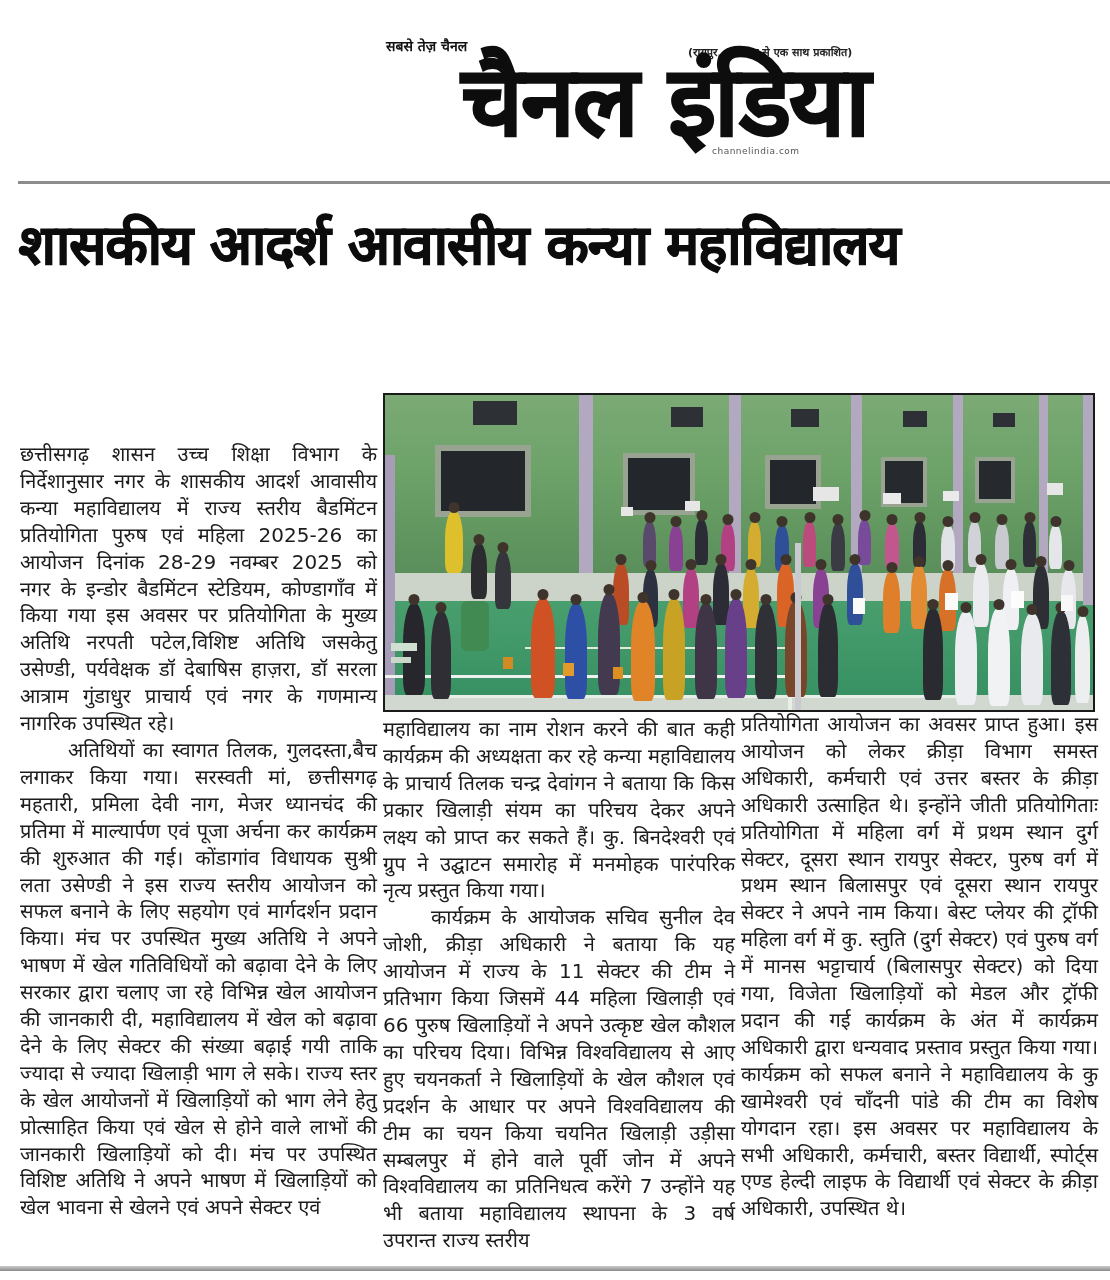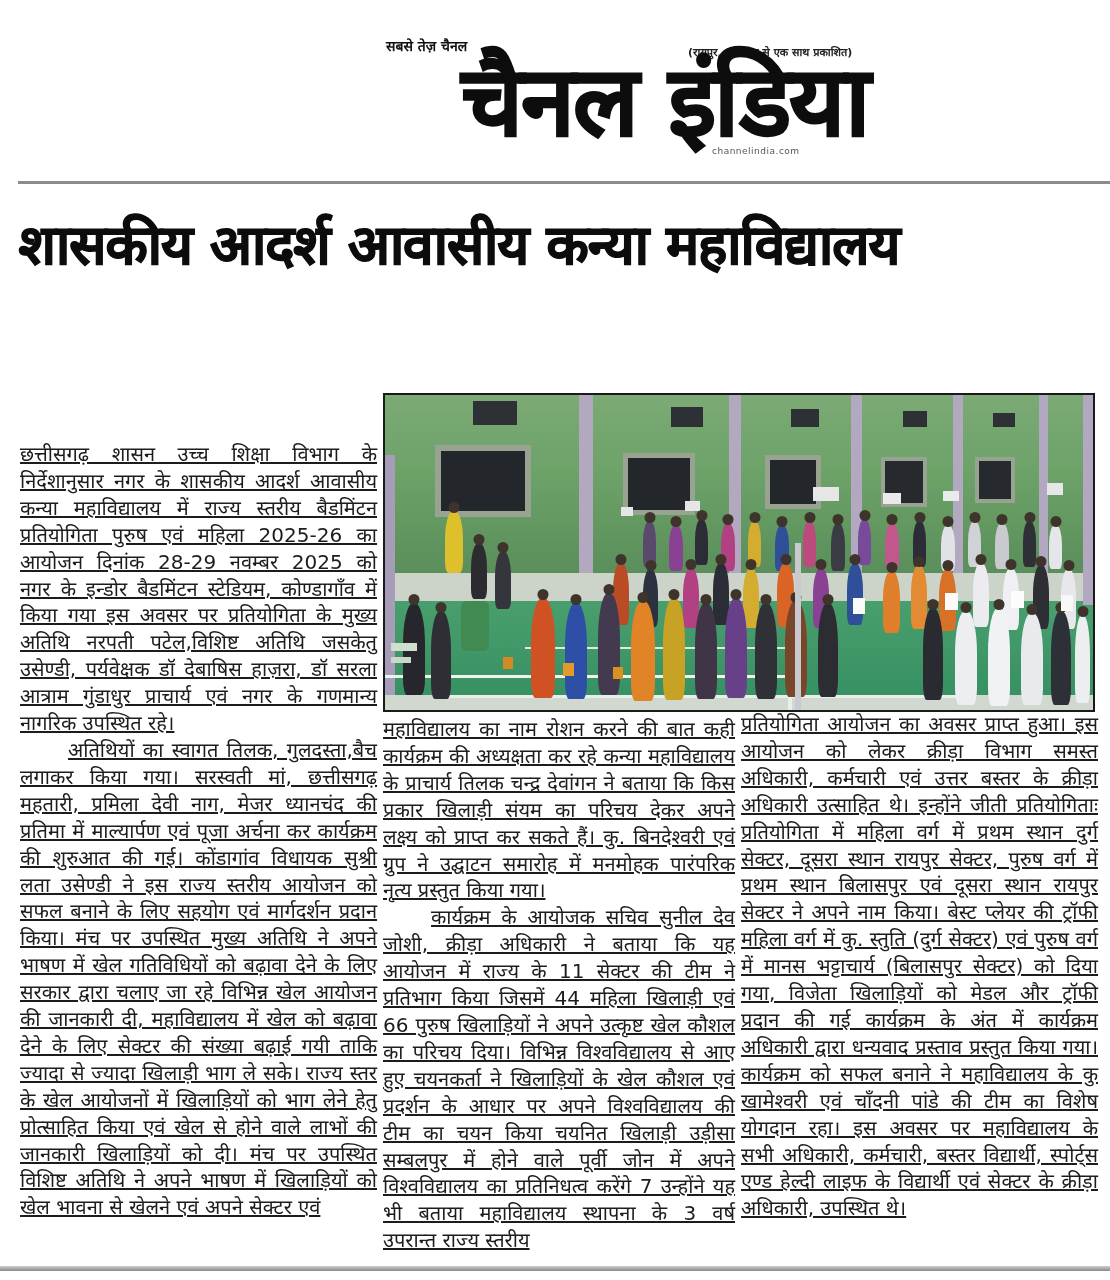--- a/index.html
+++ b/index.html
@@ -18,21 +18,21 @@
         background:linear-gradient(to bottom,#cccccc,#8a8a8a);}
   
   .headline{position:absolute;left:0;top:198px;width:918px;text-align:center;color:#0c0c0c;
         font-size:55px;font-weight:900;line-height:94px;letter-spacing:-1px;
         -webkit-text-stroke:1px #0c0c0c;}
   
   .dateline{position:absolute;left:20px;top:390px;width:352px;font-size:31px;font-weight:800;
         color:#0d0d0d;padding-bottom:12px;border-bottom:3px solid #8a8a8a;}
   
   .col{position:absolute;font-size:20px;line-height:26.9px;text-align:justify;color:#1c1c1c;}
-  .col p{margin:0;text-decoration:underline;}
+  .col p{margin:0;}
   .col p.indent{text-indent:48px;}
   .col1{left:20px;top:441px;width:357px;}
   .col2{left:383px;top:716px;width:352px;}
   .col3{left:741px;top:711px;width:357px;}
   
   .photo{position:absolute;left:383px;top:393px;width:708px;height:315px;
         border:2px solid #1a1a1a;box-sizing:content-box;background:#cfd4cc;}
   .scene{position:absolute;inset:0;overflow:hidden;filter:blur(.6px) saturate(.92);}
   .wall{position:absolute;left:0;top:0;width:708px;height:178px;
         background:linear-gradient(180deg,#79ab72 0%,#69a364 45%,#578f58 100%);}

